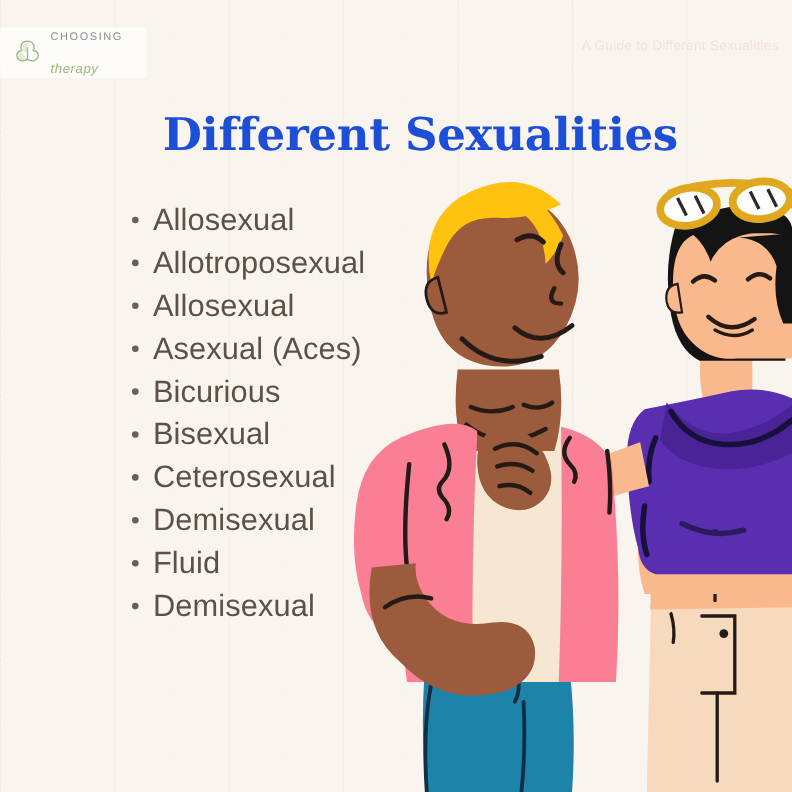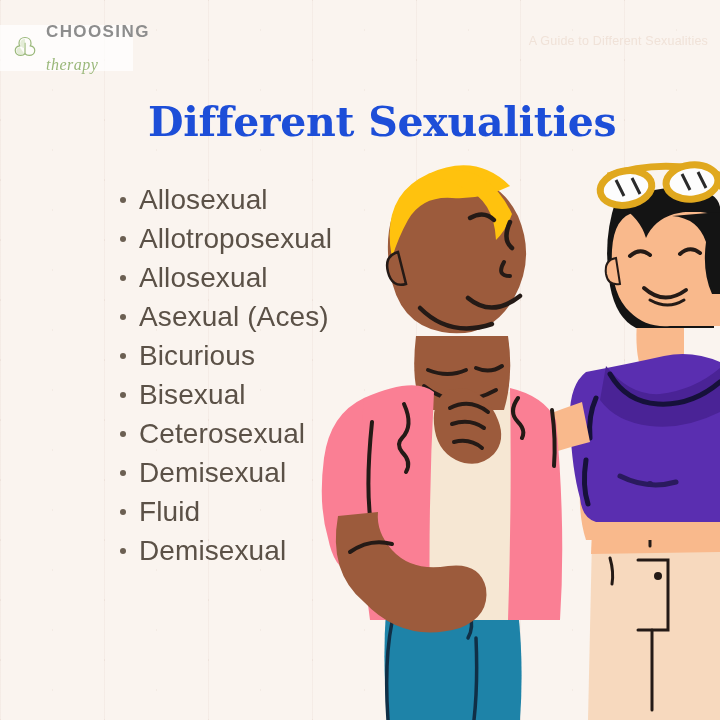--- a/index.html
+++ b/index.html
@@ -43,27 +43,27 @@
   .logo-box {
     position:absolute; left:0; top:25px;
     width:133px; height:46px;
     background:rgba(255,255,255,.72);
     display:flex; align-items:center;
     padding-left:10px; gap:6px;
   }
   .logo-mark { width:30px; height:30px; flex:0 0 auto; }
   .logo-text { display:flex; flex-direction:column; line-height:1; }
   .logo-word {
-    font-size:17px; letter-spacing:1.4px;
-    color:#8d8d8d; font-weight:700;
+    font-size:10px; letter-spacing:1.4px;
+    color:#8d8d8d; font-weight:400;
   }
   .logo-sub {
-    font-family:Liberation Serif, serif;
+    font-family:Liberation Sans, sans-serif;
     font-style:italic;
-    font-size:16px; color:#9ab87a;
+    font-size:12px; color:#9ab87a;
     letter-spacing:.5px; margin-top:17px;
   }
 
   
   .header-caption {
     position:absolute; right:12px; top:34px;
     font-size:12.5px; letter-spacing:.2px;
     color:#f0e2d8;
     white-space:nowrap;
   }

